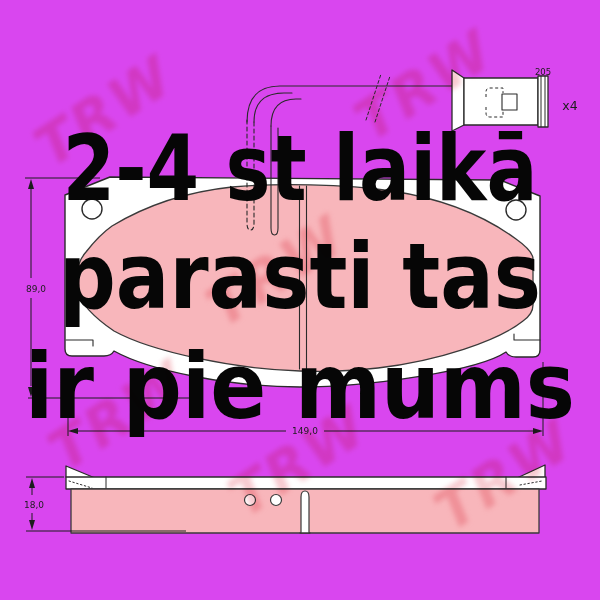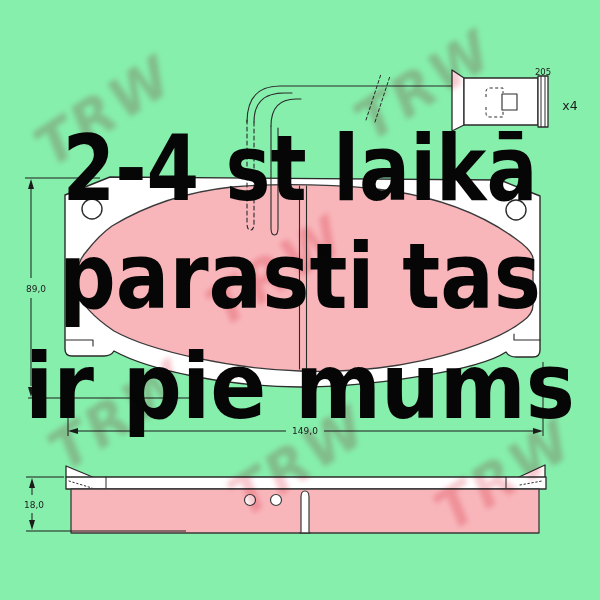--- a/index.html
+++ b/index.html
@@ -1,16 +1,16 @@
 <!DOCTYPE html>
 <html><head>
 <meta charset="utf-8">
 <style>
   html,body{margin:0;padding:0;background:#ffffff;}
-  #stage{position:relative;width:600px;height:600px;background:#86efac;overflow:hidden;
+  #stage{position:relative;width:600px;height:600px;background:#d946ef;overflow:hidden;
          font-family:"DejaVu Sans","Liberation Sans",sans-serif;}
   #drawing{position:absolute;left:0;top:0;}
   .wm{position:absolute;font-family:"DejaVu Sans","Liberation Sans",sans-serif;
       font-weight:bold;font-style:italic;letter-spacing:3px;font-size:56px;
       color:#ee95a0;opacity:.5;filter:blur(2.4px);mix-blend-mode:multiply;
       transform:rotate(-33deg);white-space:nowrap;pointer-events:none;}
   .dimtxt{font-family:"DejaVu Sans","Liberation Sans",sans-serif;fill:#1c1c1c;}
 </style>
 </head>
 <body>

